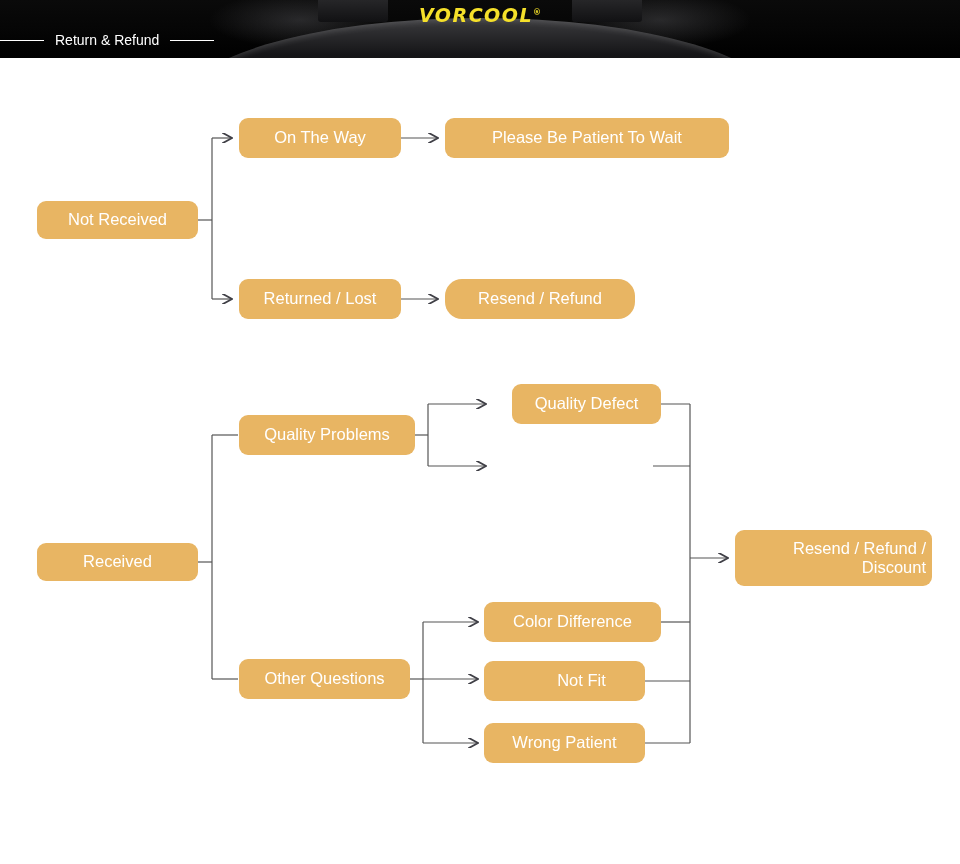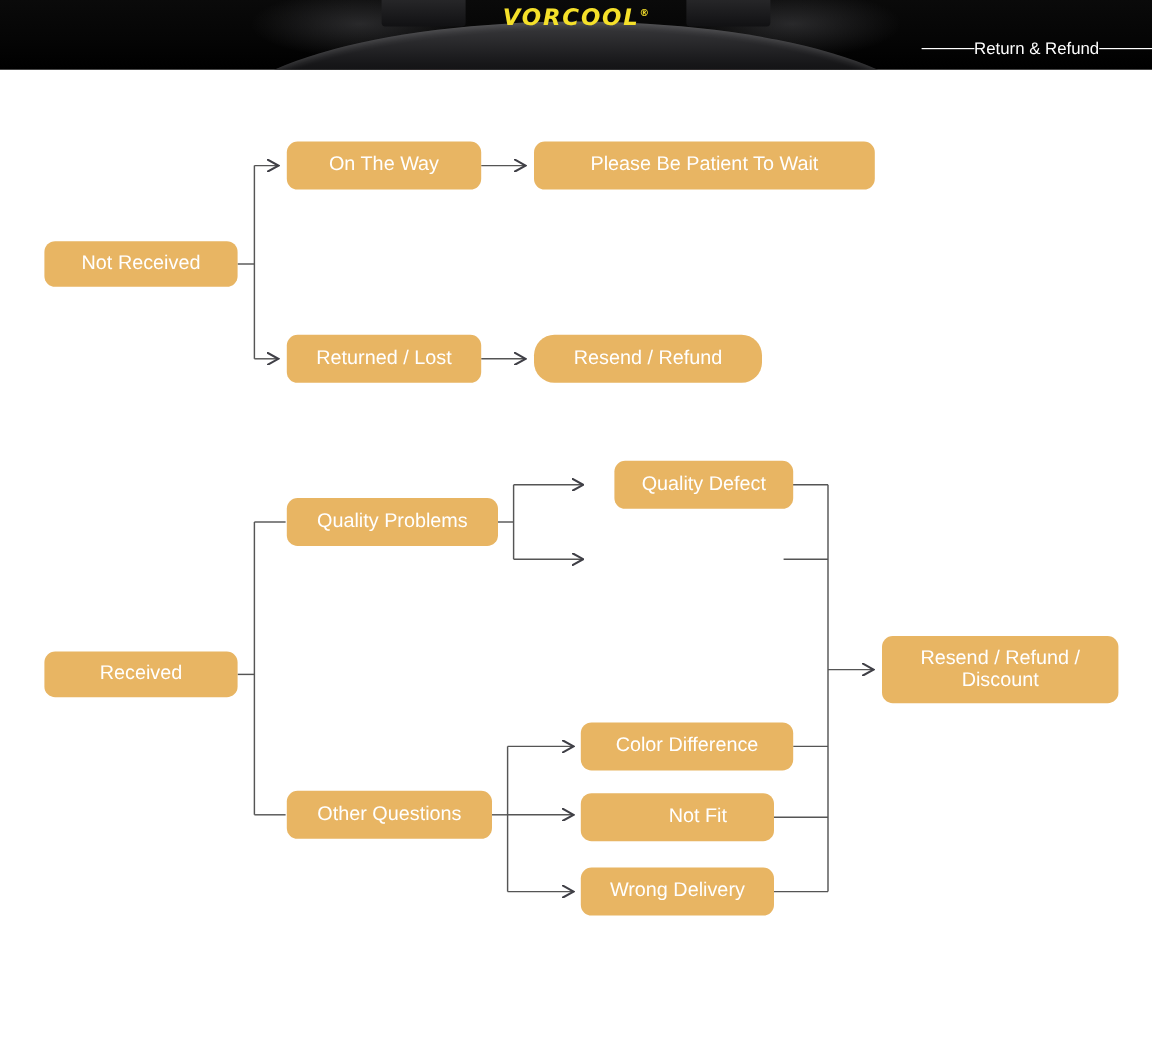--- a/index.html
+++ b/index.html
@@ -70,21 +70,22 @@
     font-size: 8px;
     vertical-align: super;
     letter-spacing: 0;
   }
   #banner-sub {
     position: absolute;
     left: 0; right: 0; top: 32px;
     z-index: 4;
     display: flex;
     align-items: center;
-    justify-content: flex-end;
+    justify-content: flex-start;
+    gap: 11px;
   }
   #banner-sub .rule {
     display: block;
     width: 44px;
     height: 1px;
     background: #ffffff;
   }
   #banner-sub .txt {
     color: #ffffff;
     font-size: 14px;
@@ -105,21 +106,21 @@
   }
 
   .node {
     position: absolute;
     background: #e8b563;
     color: #ffffff;
     border-radius: 9px;
     display: flex;
     align-items: center;
     justify-content: center;
-    text-align: center;
+    text-align: right;
     font-size: 16.5px;
     line-height: 1.18;
     box-sizing: border-box;
     padding: 2px 6px;
     z-index: 2;
   }
 </style>
 </head>
 <body>
 
@@ -229,20 +230,20 @@
 
   <div class="node" style="left:484px; top:544px; width:177px; height:40px;">
     <span>Color Difference</span>
   </div>
 
   <div class="node" style="left:484px; top:603px; width:161px; height:40px;padding-left:40px;">
     <span>Not Fit</span>
   </div>
 
   <div class="node" style="left:484px; top:665px; width:161px; height:40px;">
-    <span>Wrong Delivery</span>
+    <span>Wrong Patient</span>
   </div>
 
   <div class="node" style="left:735px; top:472px; width:197px; height:56px;">
     <span>Resend / Refund / Discount</span>
   </div>
 
 </div>
 
 </body></html>

